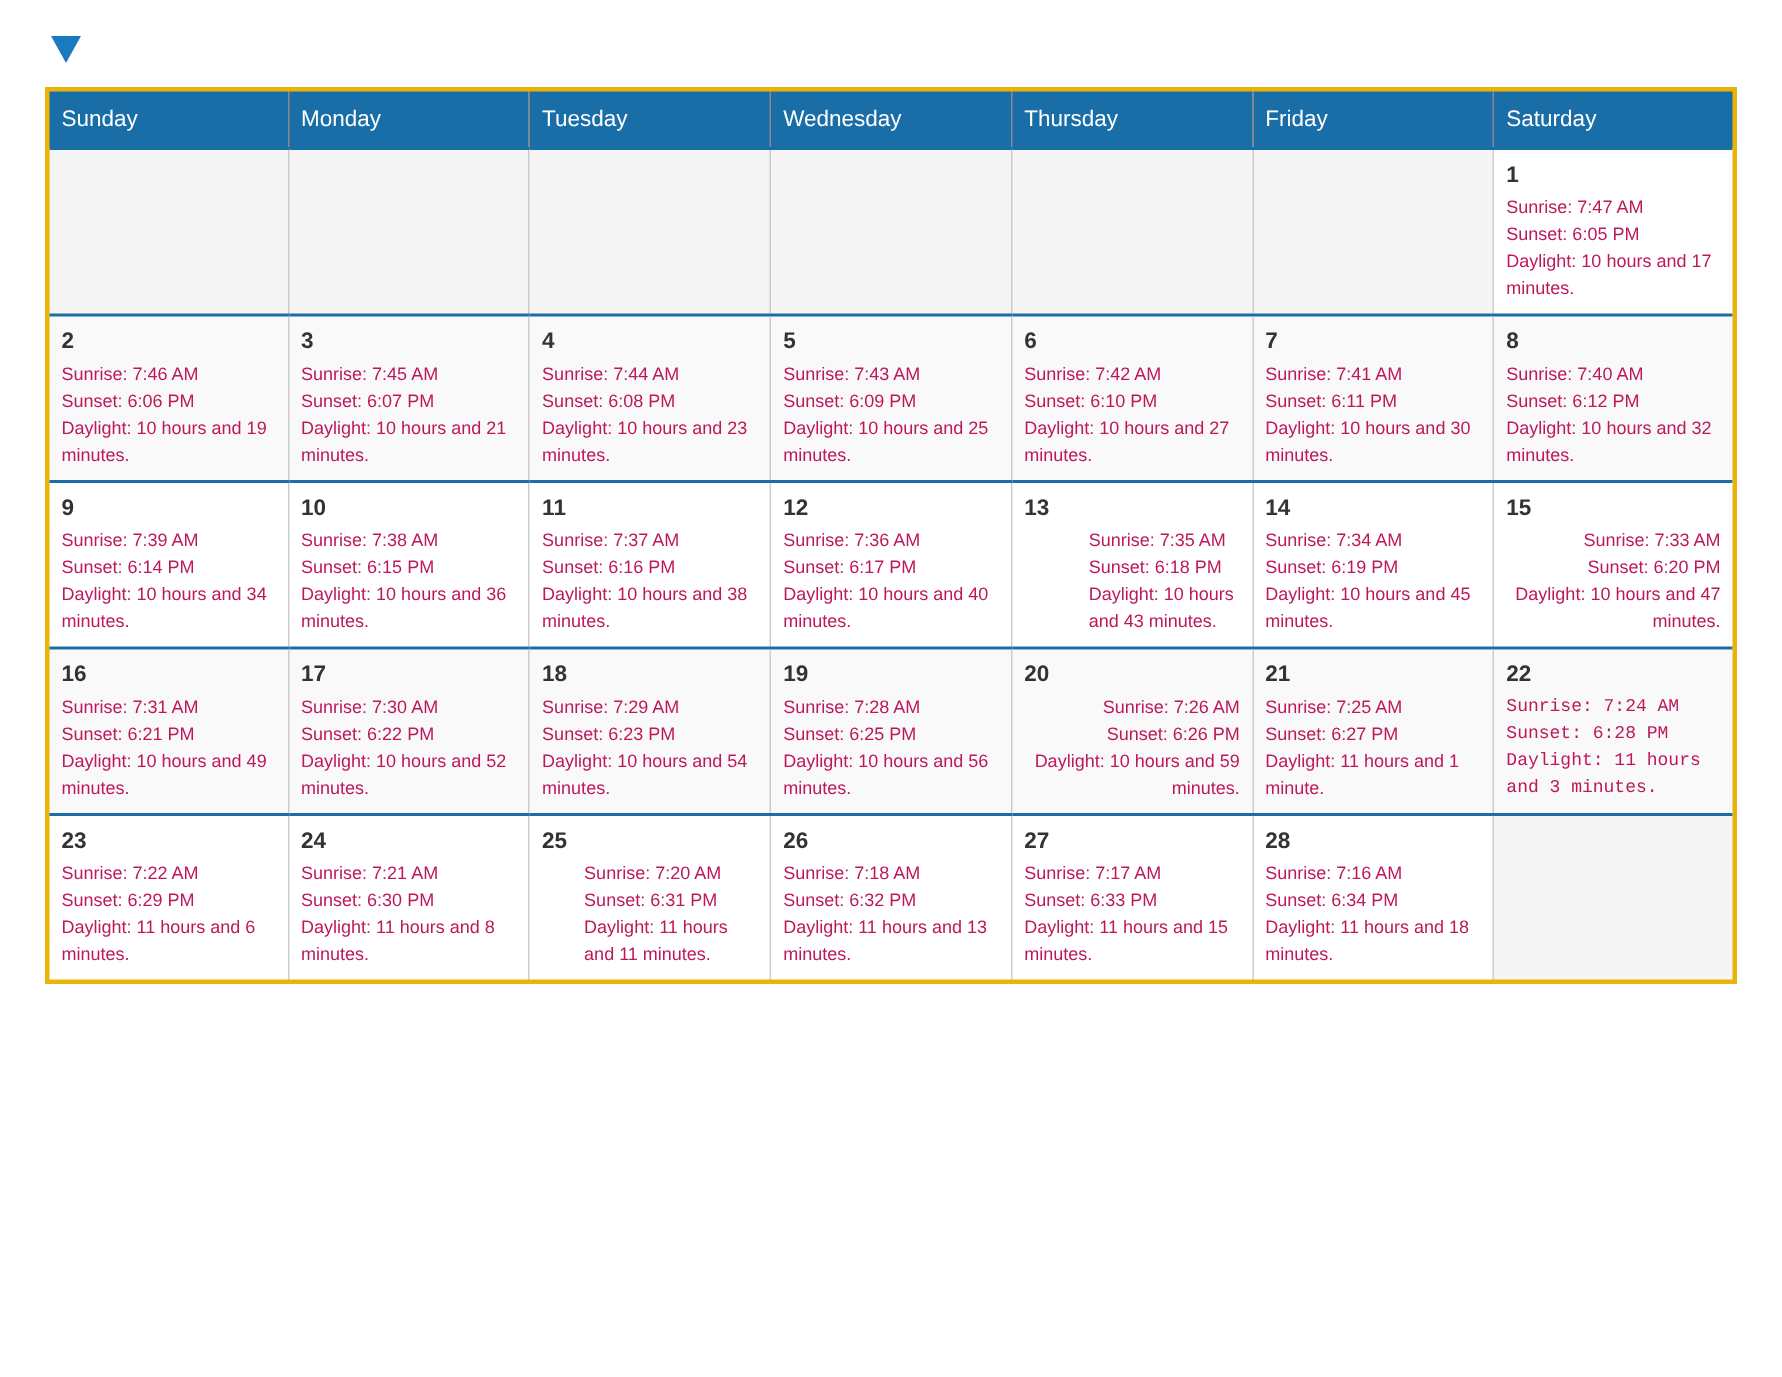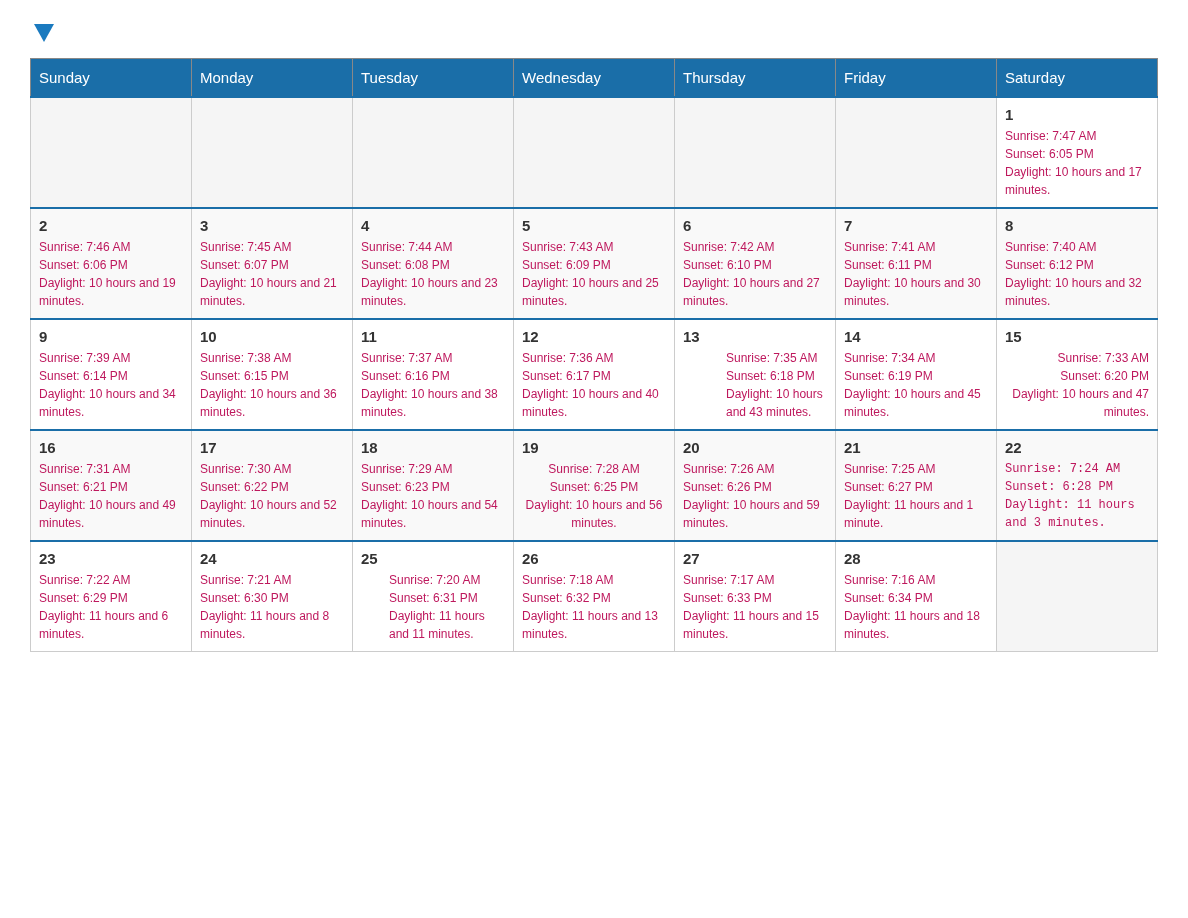--- a/index.html
+++ b/index.html
@@ -55,21 +55,21 @@
       line-height: 1.1;
     }
     .location-title {
       font-size: 22px;
       color: #444;
       margin-top: 4px;
     }
     .calendar {
       width: 100%;
       border-collapse: collapse;
-      border: 1px solid #eab308;
+      border: 3px solid #eab308;
     }
     .calendar th {
       background-color: #1a6ea8;
       color: #fff;
       padding: 10px 8px;
       font-size: 15px;
       font-weight: normal;
       text-align: left;
       border: 1px solid #888;
     }
@@ -251,27 +251,27 @@
 Daylight: 10 hours and 52 minutes.</div>
         </td>
         <td>
           <span class="day-number">18</span>
           <div class="day-info" style="white-space: pre-line;">Sunrise: 7:29 AM
 Sunset: 6:23 PM
 Daylight: 10 hours and 54 minutes.</div>
         </td>
         <td>
           <span class="day-number">19</span>
-          <div class="day-info" style="white-space: pre-line; text-align: center;">Sunrise: 7:28 AM
+          <div class="day-info" style="white-space: pre-line;">Sunrise: 7:28 AM
 Sunset: 6:25 PM
 Daylight: 10 hours and 56 minutes.</div>
         </td>
         <td>
           <span class="day-number">20</span>
-          <div class="day-info" style="white-space: pre-line;">Sunrise: 7:26 AM
+          <div class="day-info" style="white-space: pre-line; text-align: right;">Sunrise: 7:26 AM
 Sunset: 6:26 PM
 Daylight: 10 hours and 59 minutes.</div>
         </td>
         <td>
           <span class="day-number">21</span>
           <div class="day-info" style="white-space: pre-line;">Sunrise: 7:25 AM
 Sunset: 6:27 PM
 Daylight: 11 hours and 1 minute.</div>
         </td>
         <td>

